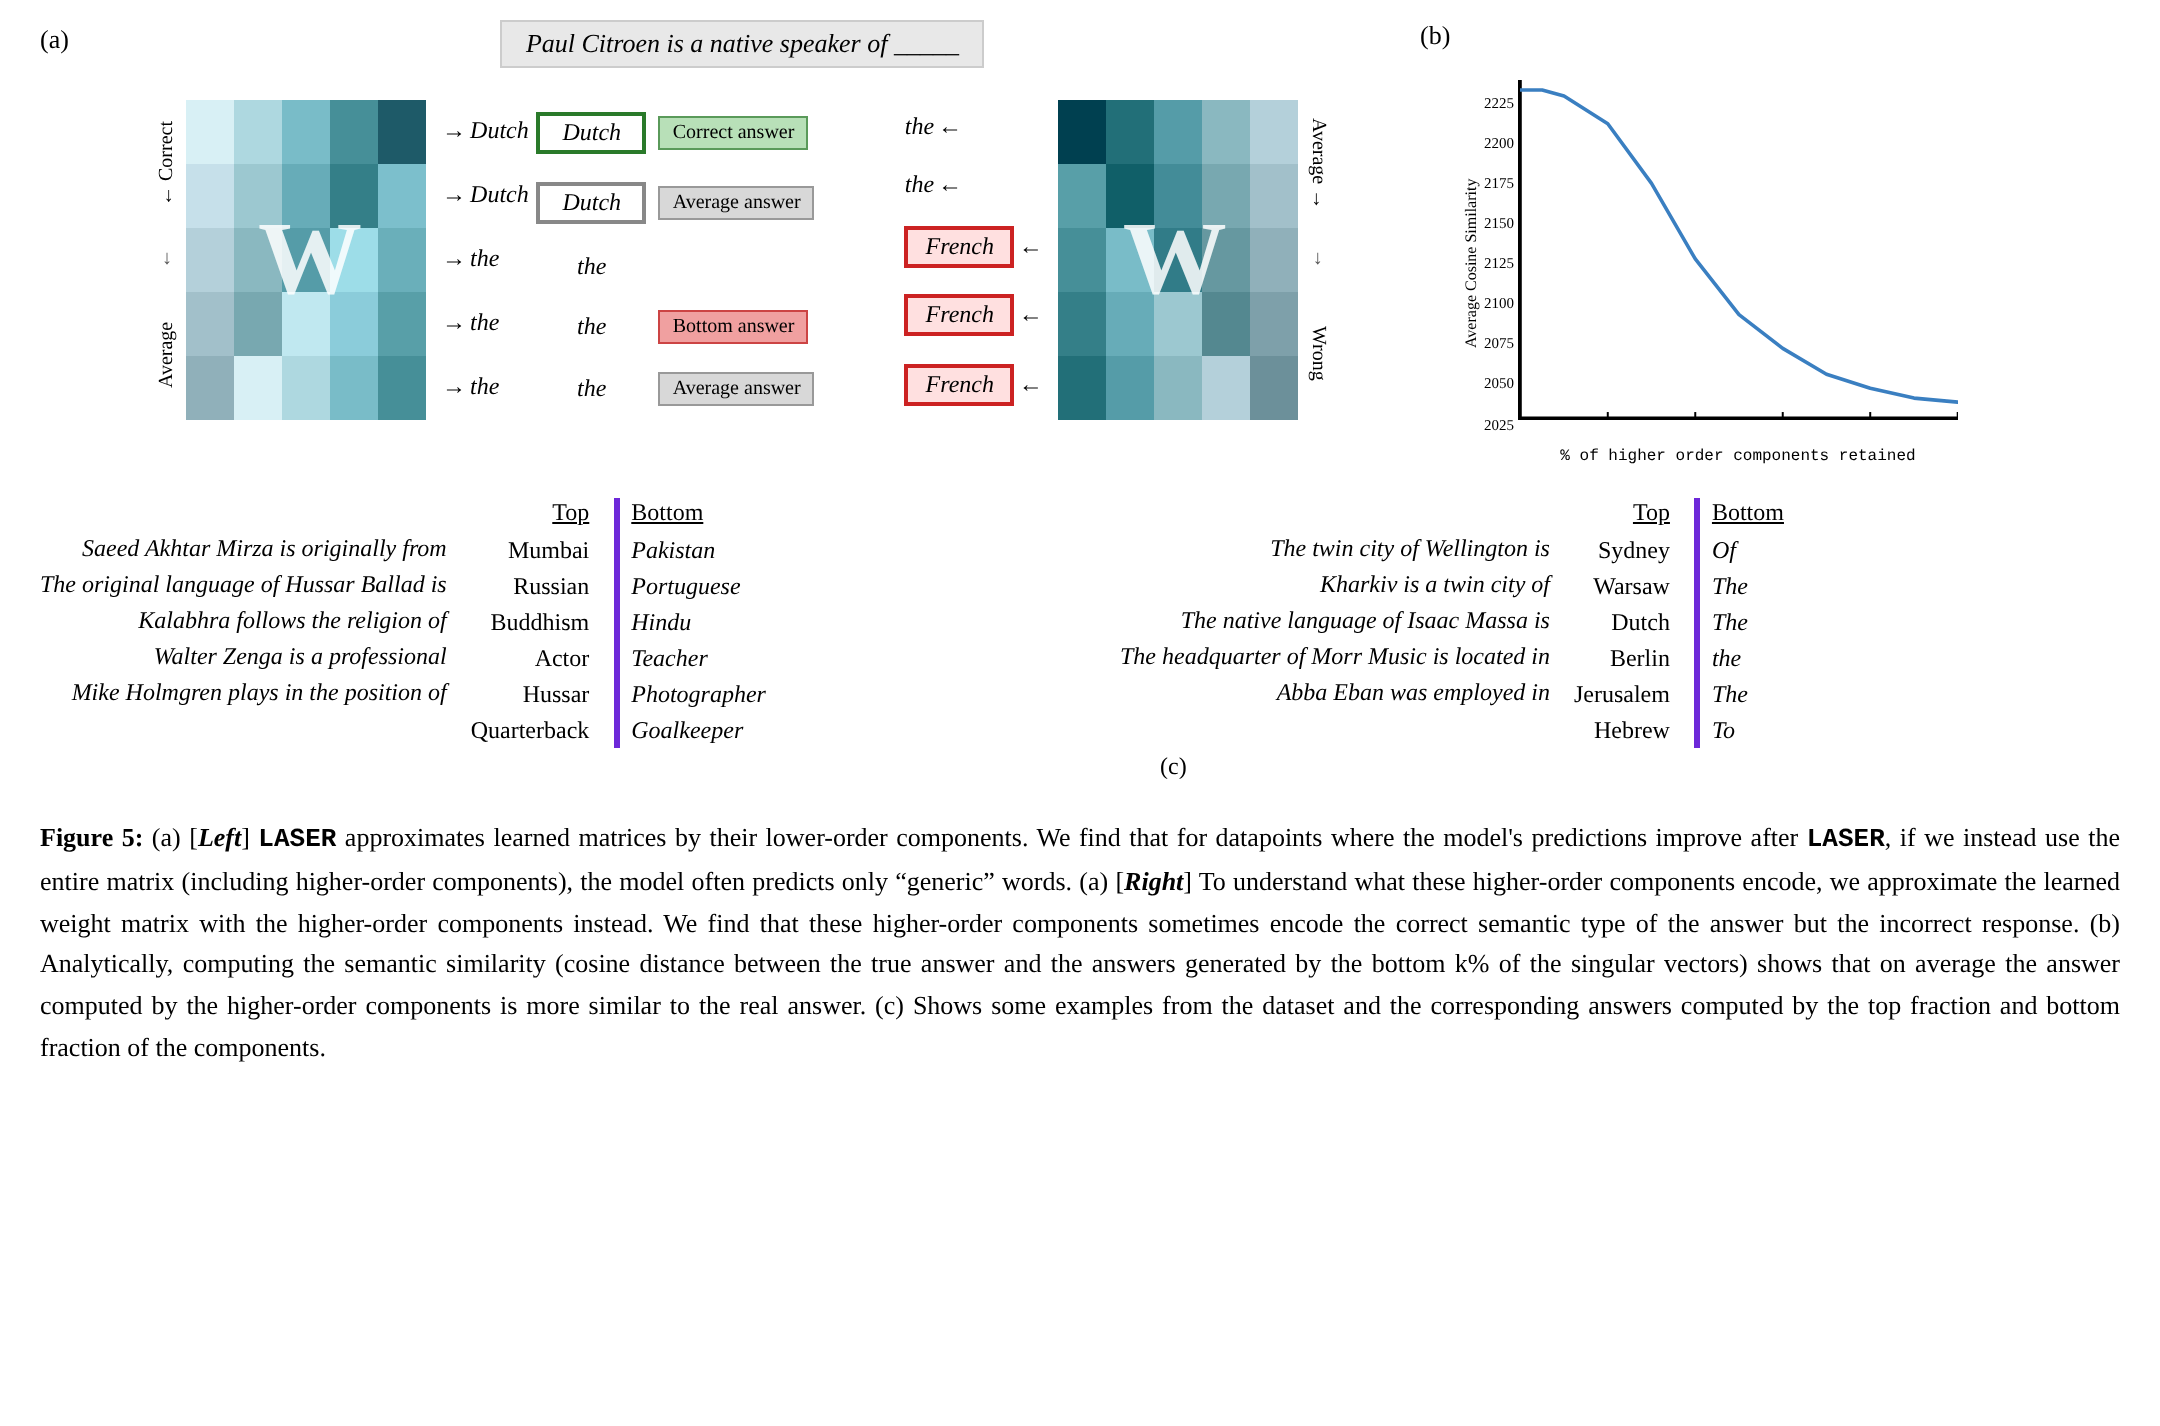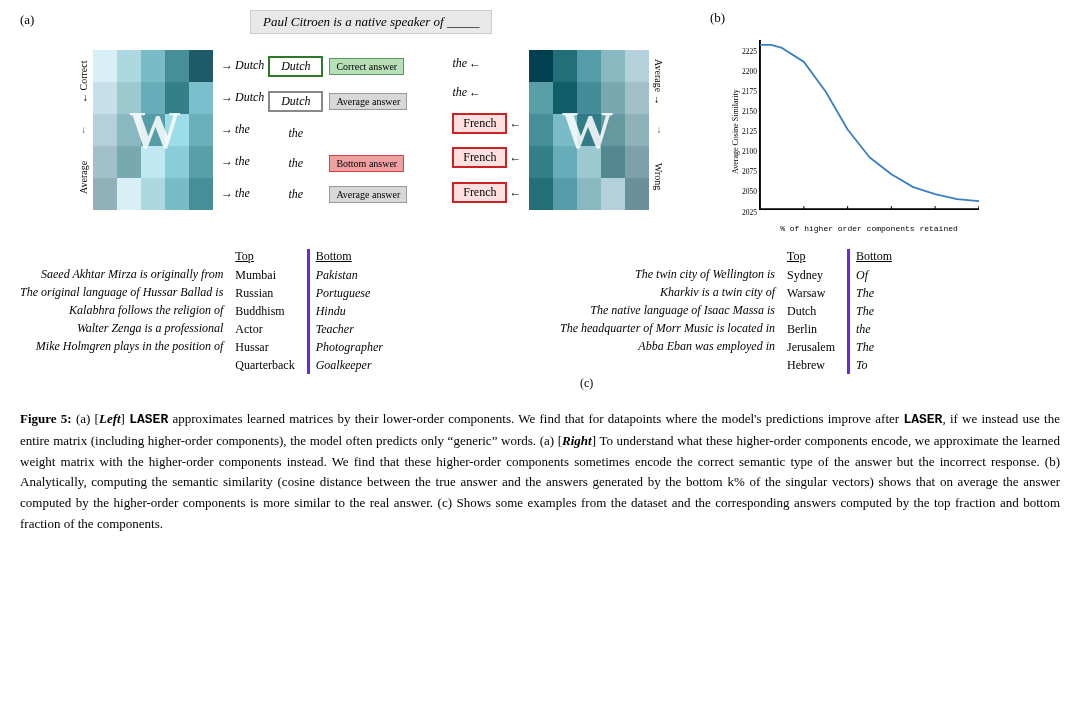--- a/index.html
+++ b/index.html
@@ -66,20 +66,21 @@
     }
 
     .heatmap-cell {
       width: 100%;
       height: 100%;
     }
 
     .word-box {
       border: 2px solid;
       padding: 1px 6px;
+      font-style: italic;
       font-size: 13px;
       min-width: 55px;
       text-align: center;
     }
 
     .word-box-green { border-color: #2a7a2a; }
     .word-box-gray { border-color: #888; }
     .word-box-red { border-color: #cc2222; background: #ffe0e0; }
 
     .label-tag {
@@ -136,21 +137,21 @@
       display: flex;
       flex-direction: row;
     }
 
     .col-sentences {
       text-align: right;
       padding-right: 6px;
     }
 
     .col-top {
-      text-align: left;
+      text-align: right;
       padding-right: 12px;
       padding-left: 6px;
     }
 
     .col-bottom {
       text-align: left;
       font-style: italic;
       border-left: 3px solid #6d28d9;
       padding-left: 6px;
     }

